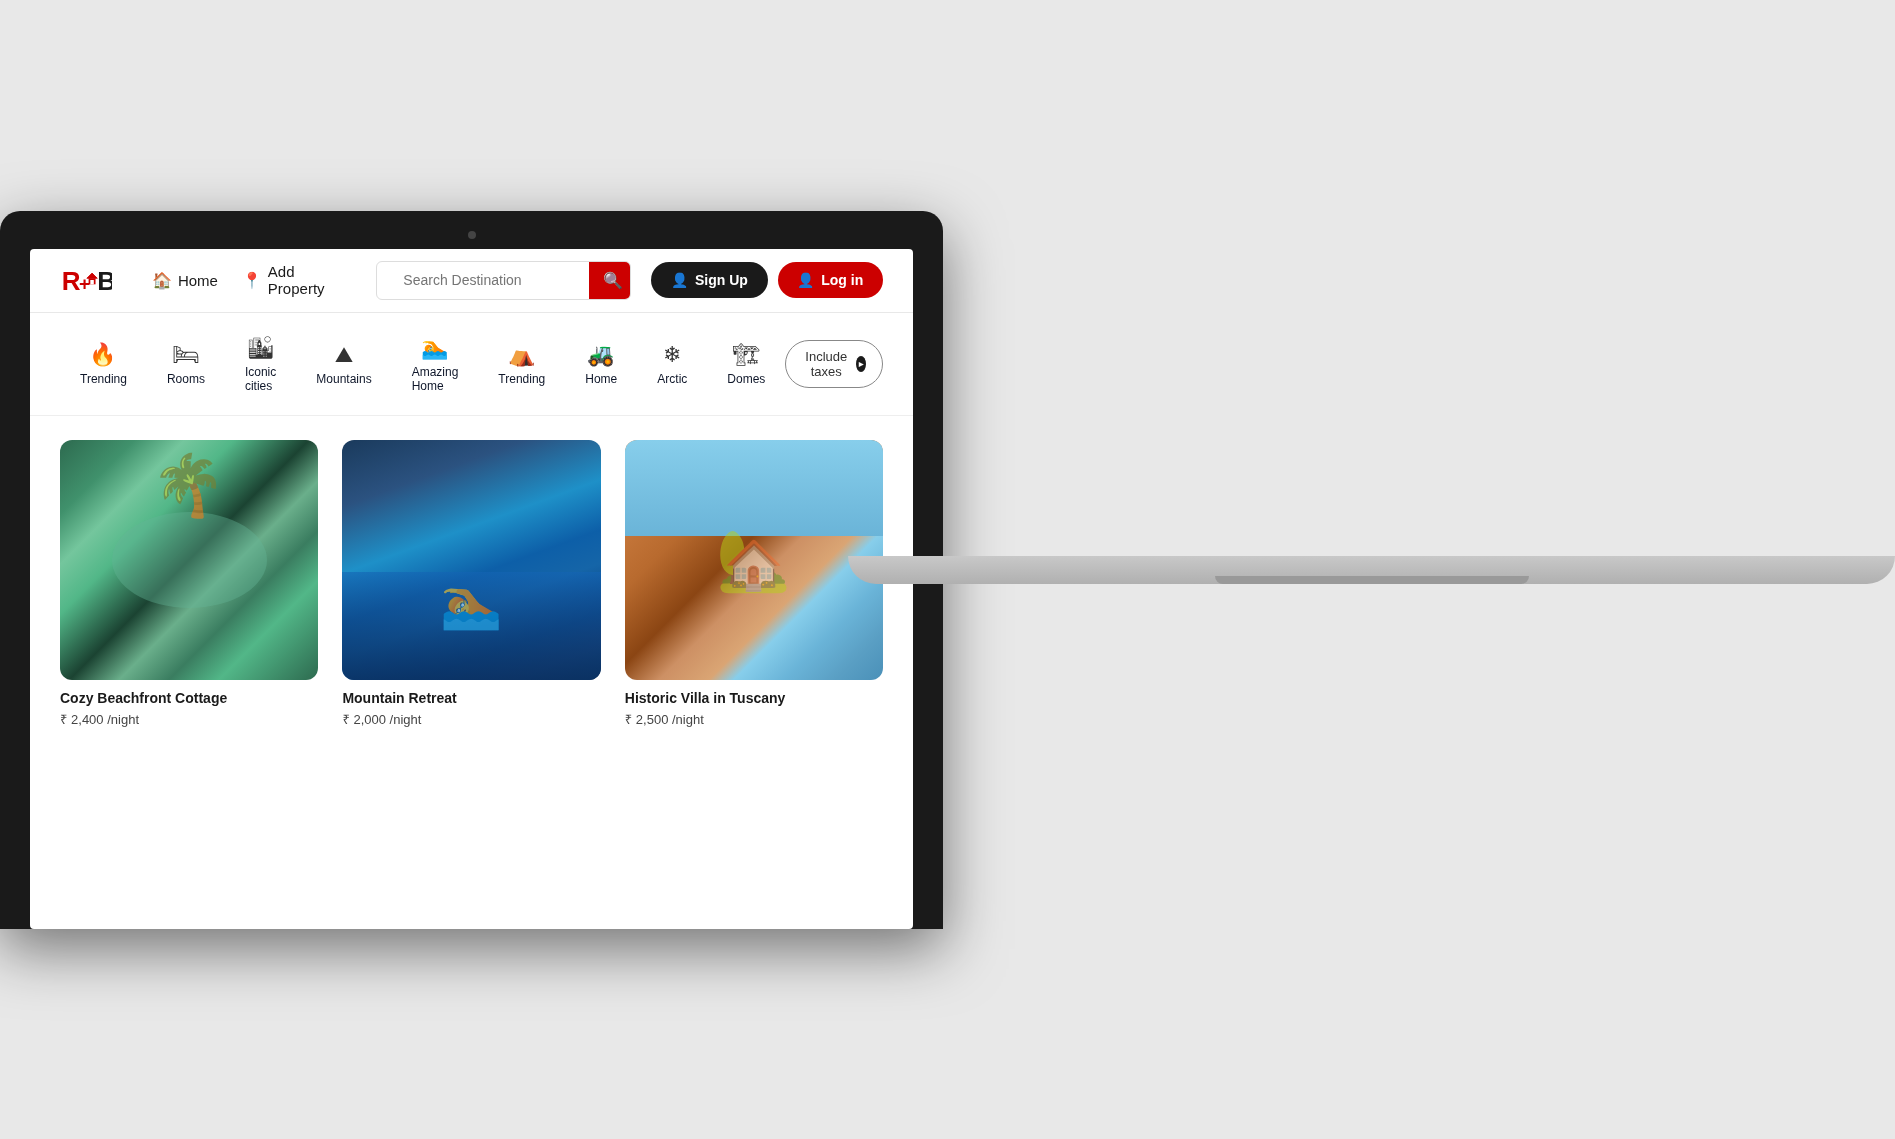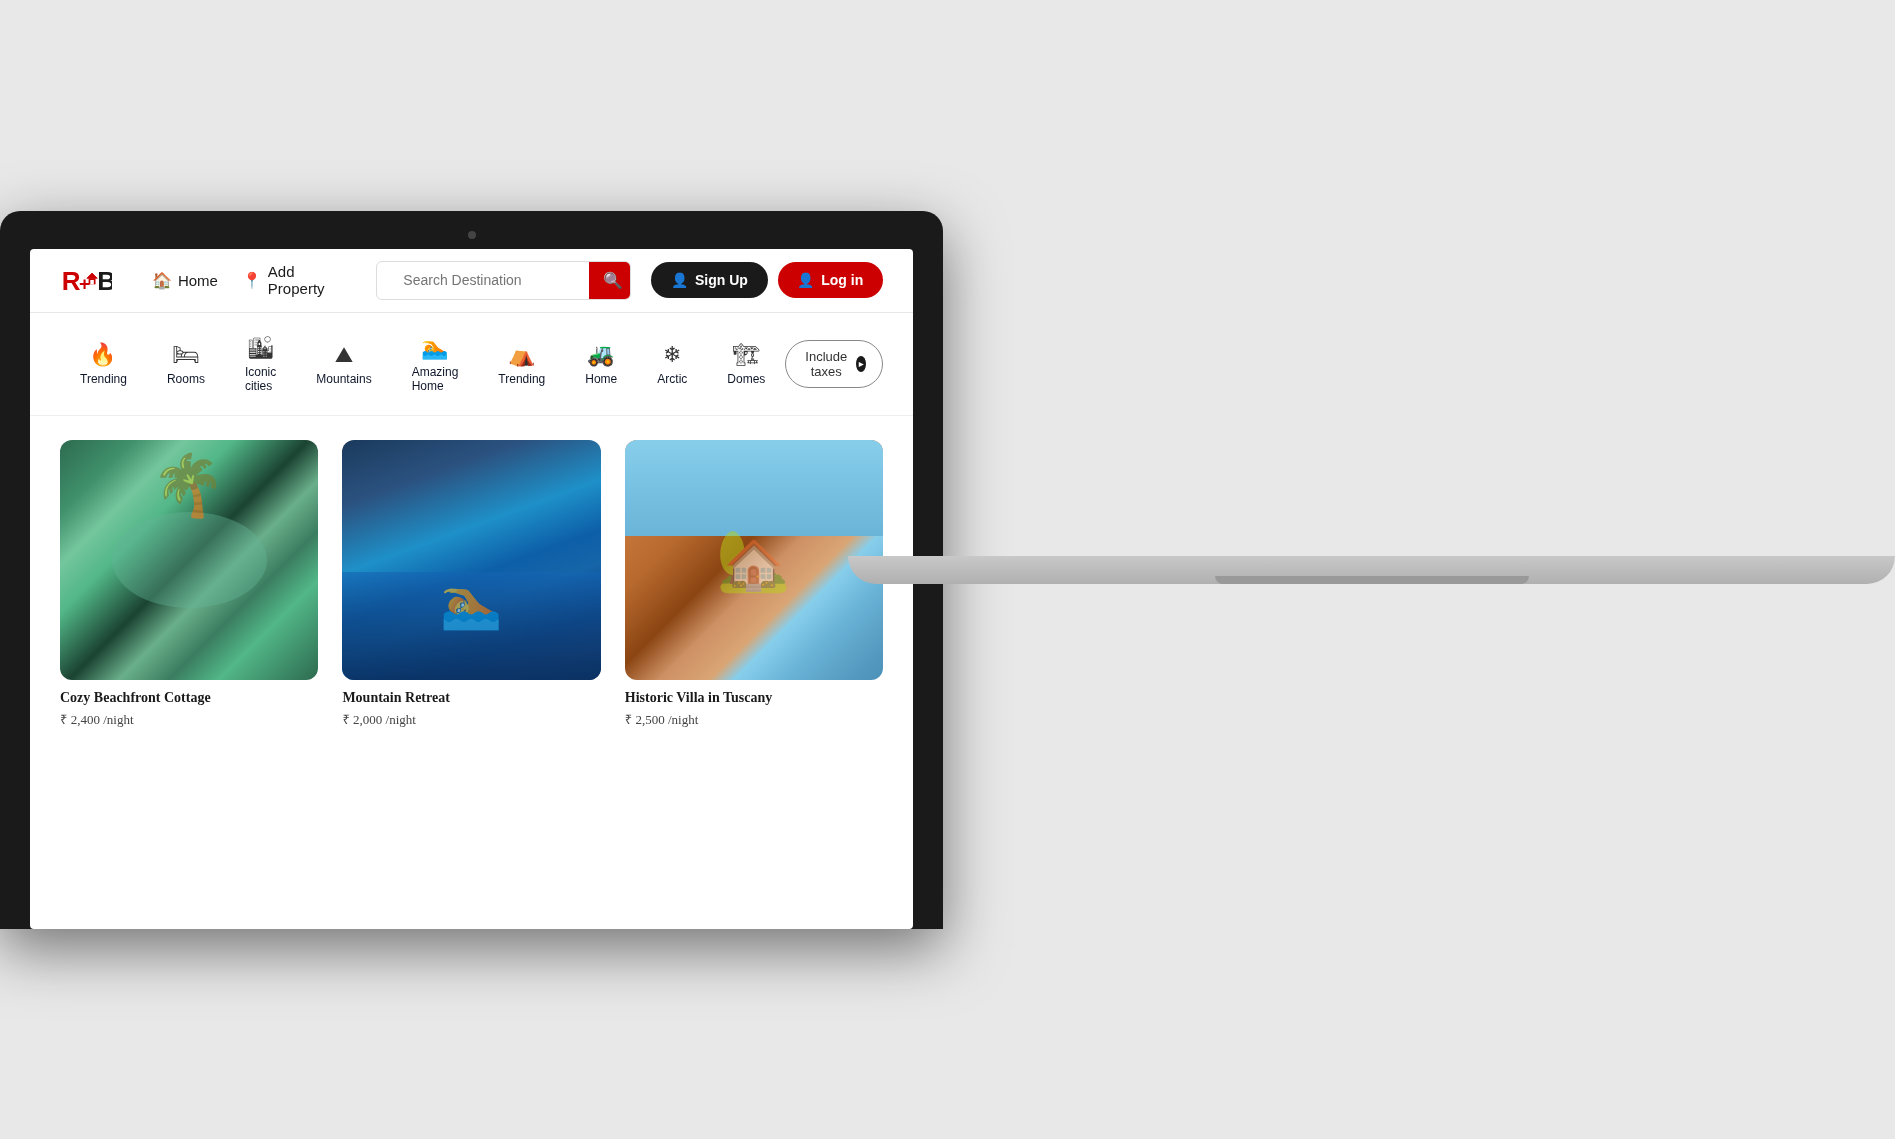--- a/index.html
+++ b/index.html
@@ -194,21 +194,20 @@
       color: white;
       font-size: 10px;
     }
 
     
     .property-grid {
       display: grid;
       grid-template-columns: repeat(3, 1fr);
       gap: 24px;
       padding: 24px 30px 40px;
-      font-family: Liberation Serif, serif;
     }
     .property-card {
       cursor: pointer;
     }
     .property-img-container {
       width: 100%;
       height: 240px;
       border-radius: 12px;
       overflow: hidden;
       margin-bottom: 10px;

